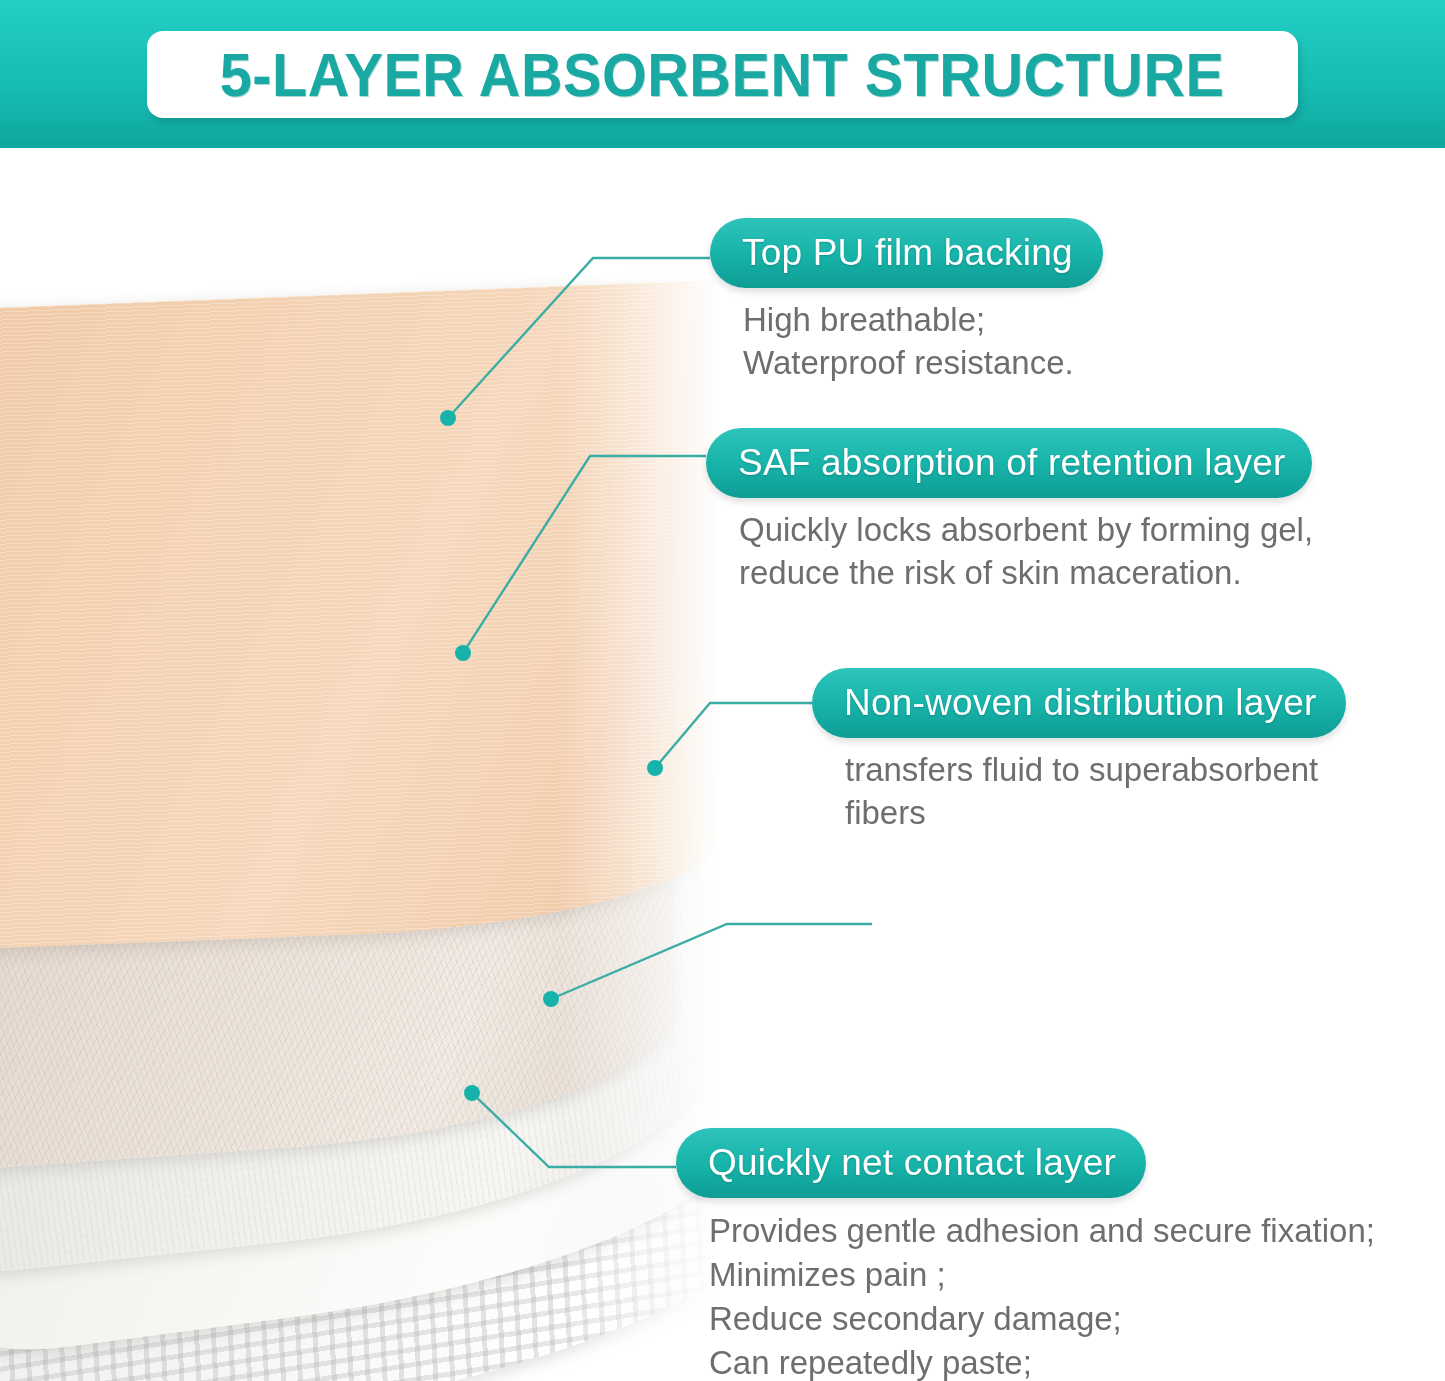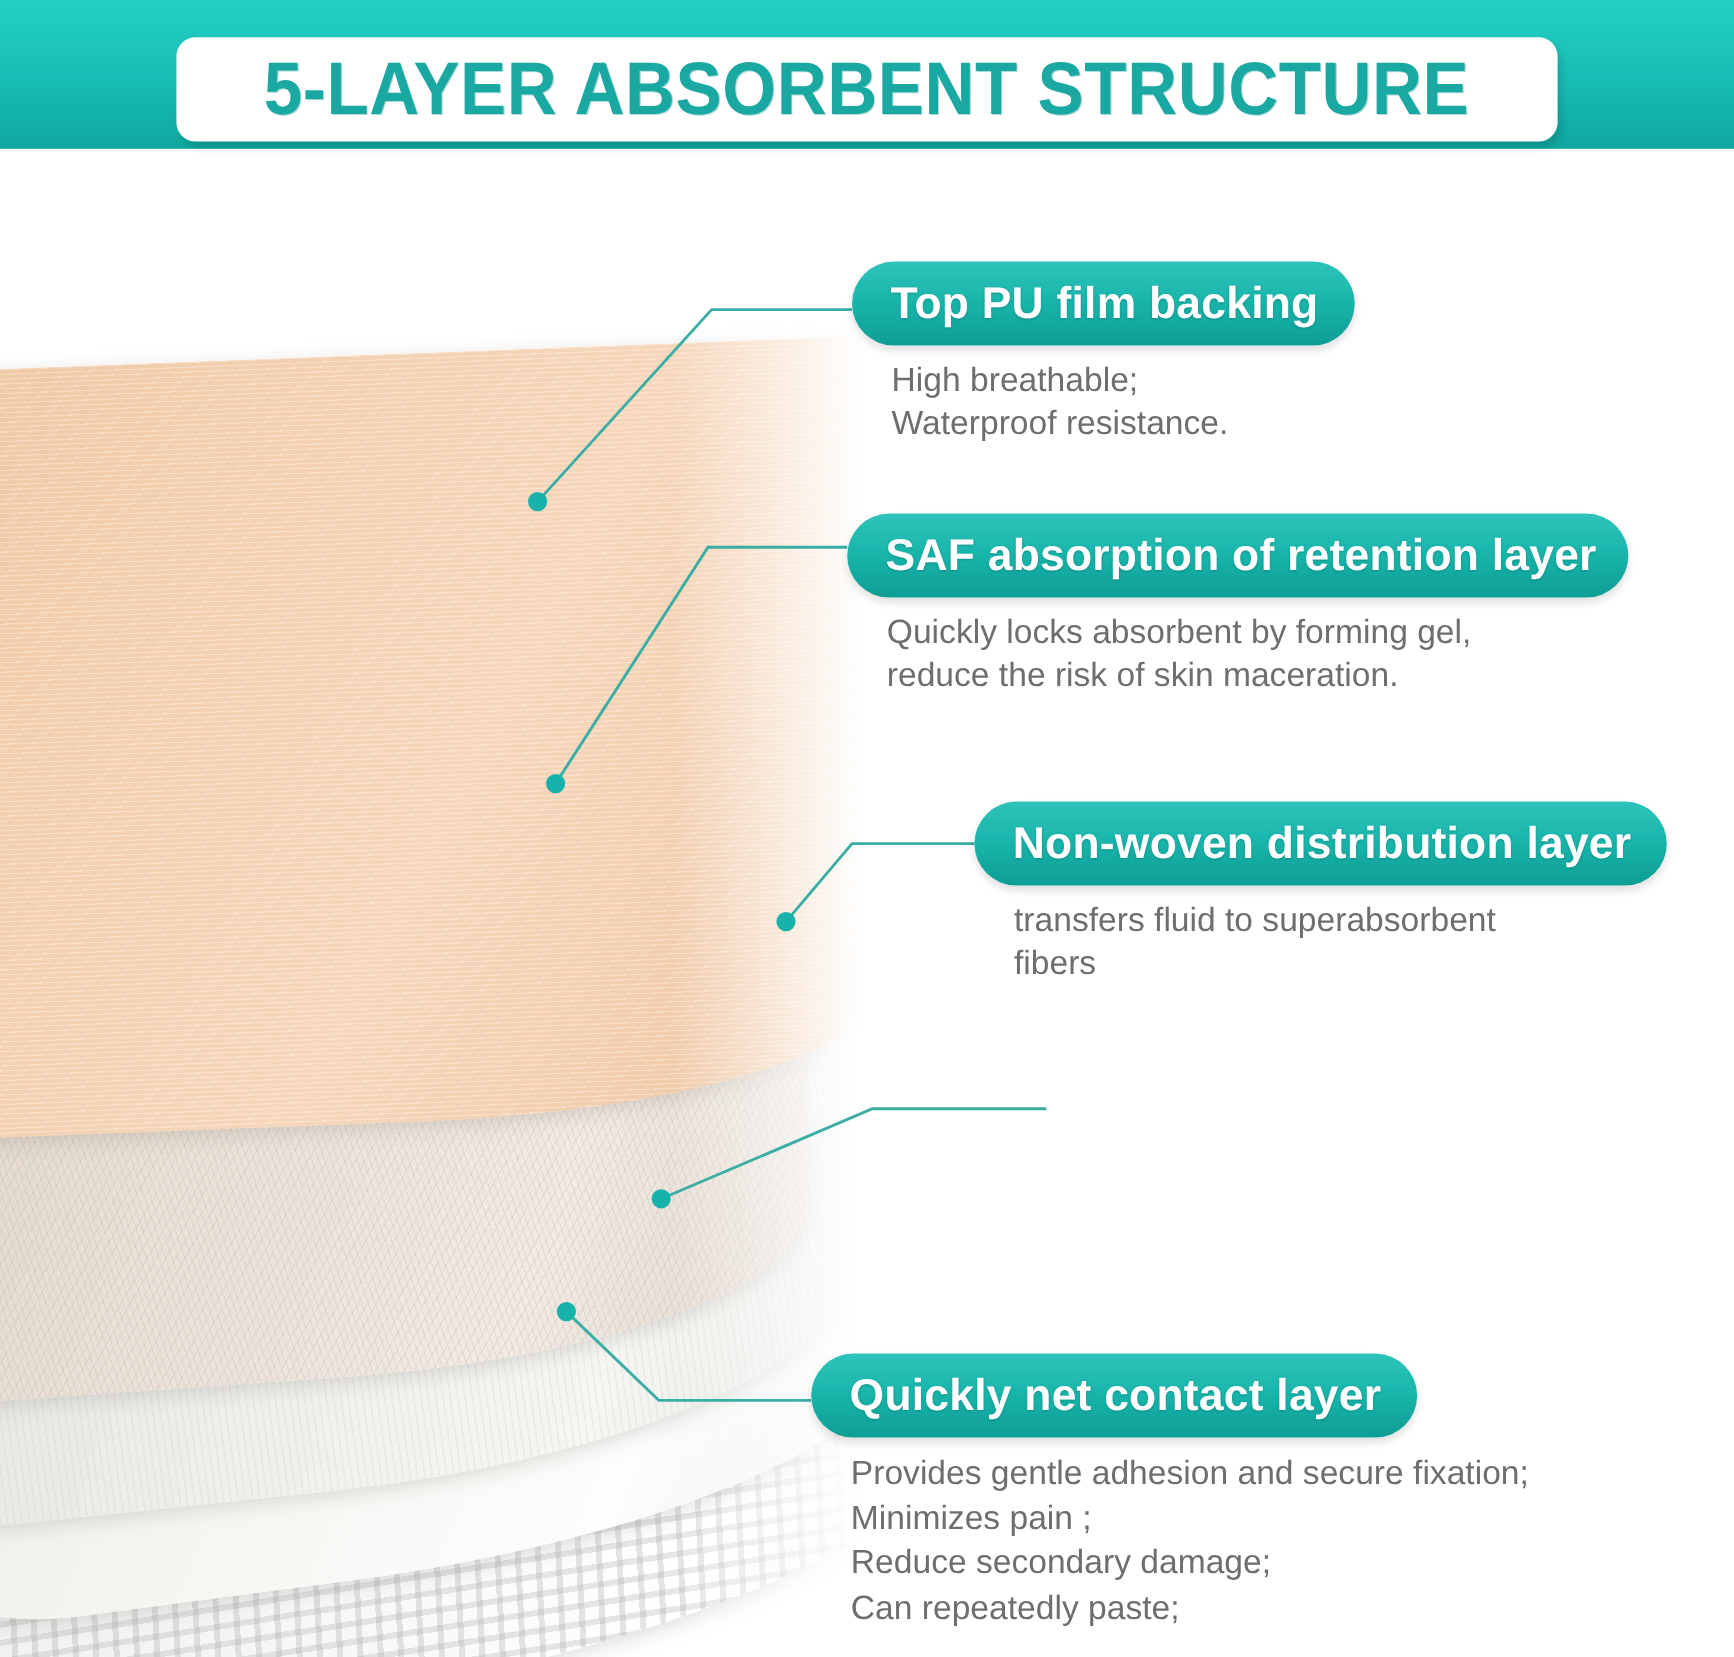--- a/index.html
+++ b/index.html
@@ -16,21 +16,21 @@
     height: 1381px;
     overflow: hidden;
     background: #ffffff;
   }
 
   
   .header-band {
     position: absolute;
     left: 0; top: 0;
     width: 1445px;
-    height: 124px;
+    height: 148px;
     background: linear-gradient(180deg, #24cfc4 0%, #17bdb4 55%, #0fa79f 100%);
   }
   .title-plate {
     position: absolute;
     left: 147px;
     top: 31px;
     width: 1151px;
     height: 87px;
     background: #ffffff;
     border-radius: 16px;
@@ -170,32 +170,32 @@
   .pill {
     display: inline-flex;
     align-items: center;
     height: 70px;
     padding: 0 30px 0 32px;
     border-radius: 36px;
     background: linear-gradient(180deg, #2ec3bb 0%, #18b5ab 48%, #0e9d95 100%);
     box-shadow: 0 4px 7px rgba(0,0,0,0.13);
     color: #ffffff;
     font-family: "Liberation Sans Narrow", "Liberation Sans", sans-serif;
-    font-weight: bold;
+    font-weight: normal;
     font-size: 37px;
     letter-spacing: 0.2px;
     white-space: nowrap;
     text-shadow: 0 1px 2px rgba(0,70,66,0.30);
     box-sizing: border-box;
   }
   .desc {
     margin-top: 11px;
     padding-left: 33px;
     color: #6e6e6e;
-    font-size: 28px;
+    font-size: 33px;
     line-height: 1.30;
     white-space: pre-line;
   }
   #callout-1 { left: 710px; top: 218px; }
   #callout-2 { left: 706px; top: 428px; }
   #callout-3 { left: 812px; top: 668px; }
   #callout-4 { left: 872px; top: 888px; }
   #callout-5 { left: 676px; top: 1128px; }
   #callout-2 .pill { padding-right: 26px; text-align: center; }
   #callout-5 .desc { line-height: 1.33; }

